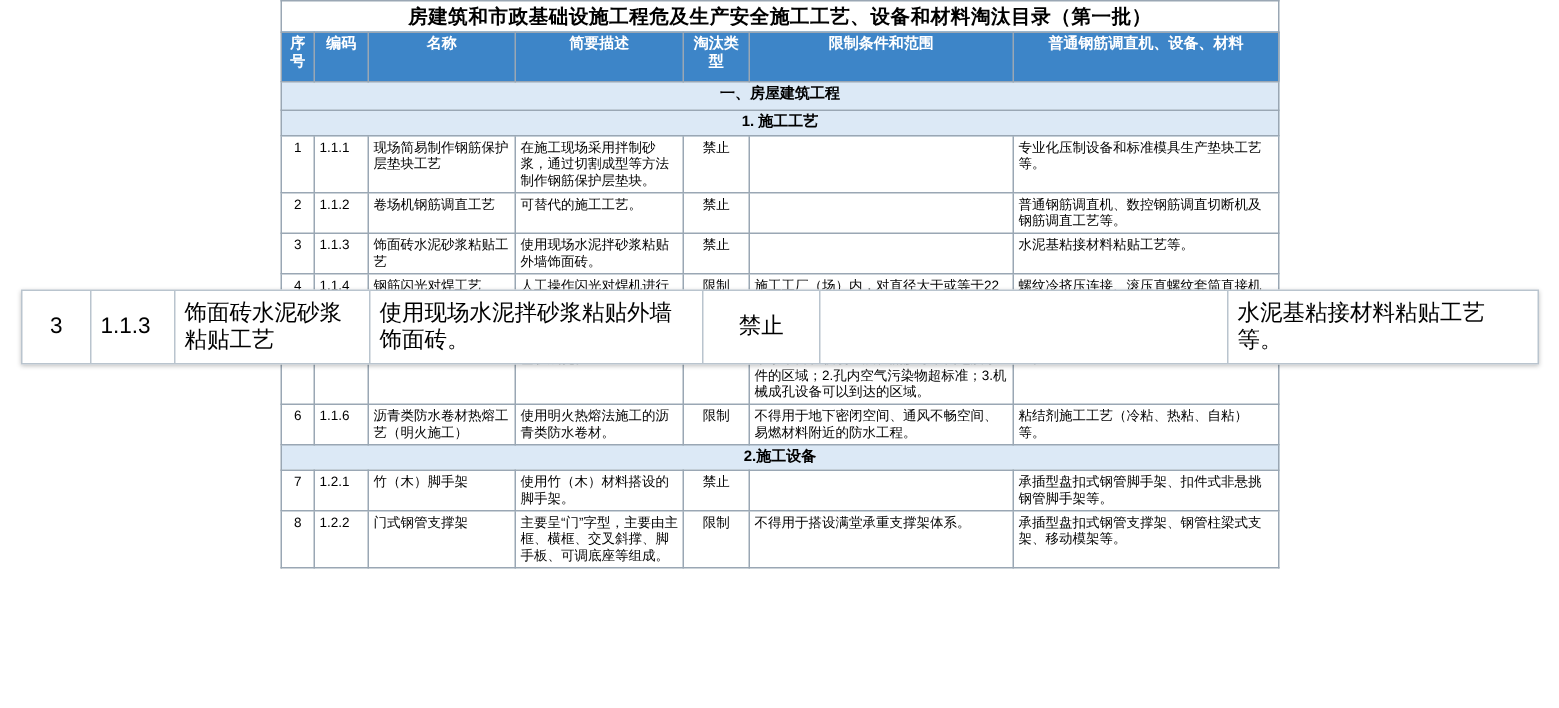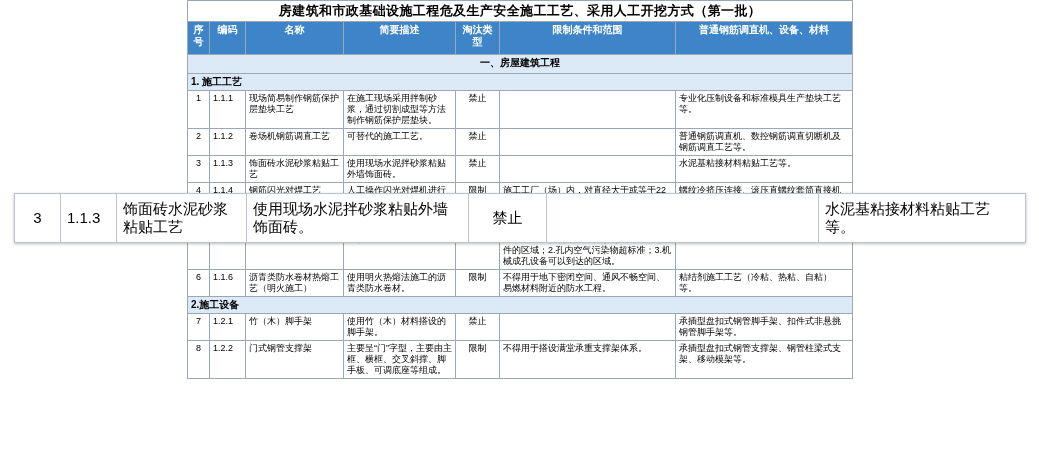--- a/index.html
+++ b/index.html
@@ -57,21 +57,21 @@
   .section-row td {
     background: #dce9f6;
     text-align: center;
     font-weight: bold;
     font-size: 10px;
     padding: 4px 2px;
     height: 14px;
   }
   .sub-row td {
     background: #dce9f6;
-    text-align: left;
+    text-align: center;
     font-weight: bold;
     font-size: 10px;
     padding: 4px 2px;
     margin-left: 32px;
   }
   .c-idx { text-align: center; }
   .c-code { text-align: left; }
   .c-type { text-align: center; }
   
   col.w-idx   { width: 22px; }
@@ -126,21 +126,21 @@
         <col class="w-idx">
           <col class="w-code">
           <col class="w-name">
           <col class="w-desc">
         <col class="w-type">
           <col class="w-limit">
           <col class="w-alt">
       </colgroup>
       <tbody>
         <tr>
-          <td class="title-cell" colspan="7">房建筑和市政基础设施工程危及生产安全施工工艺、采用人工开挖方式（第一批）</td>
+          <td class="title-cell" colspan="7">房建筑和市政基础设施工程危及生产安全施工工艺、设备和材料淘汰目录（第一批）</td>
         </tr>
         <tr class="hdr">
           <td>序号</td>
           <td>编码</td>
           <td>名称</td>
           <td>简要描述</td>
           <td>淘汰类型</td>
           <td>限制条件和范围</td>
           <td>普通钢筋调直机、设备、材料</td>
         </tr>

